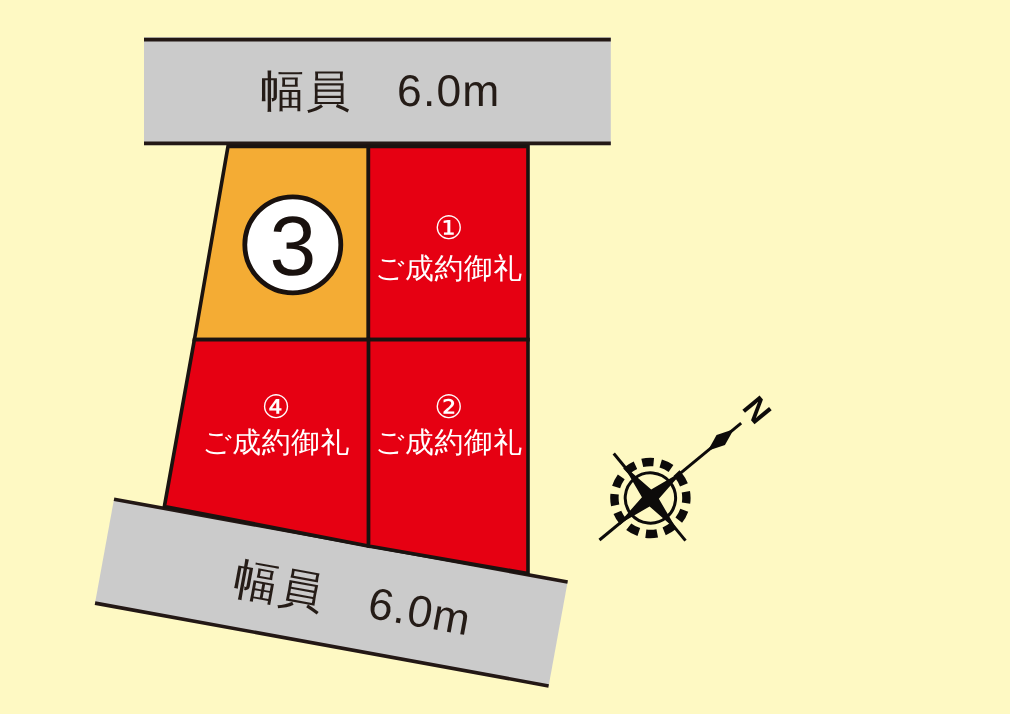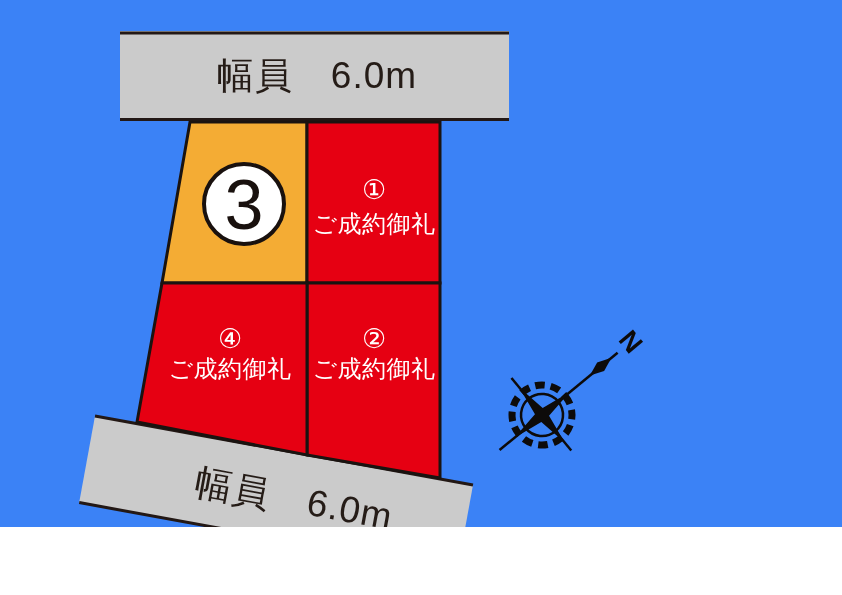--- a/index.html
+++ b/index.html
@@ -1,20 +1,20 @@
 <!DOCTYPE html>
 <html><head>
 <meta charset="utf-8">
 <style>
   html, body { margin: 0; padding: 0; background: #ffffff; }
   .canvas {
     position: relative;
     width: 842px;
-    height: 527px;
-    background: #3b82f6;
+    height: 595px;
+    background: #fef9c3;
     overflow: hidden;
     font-family: "Liberation Sans", "DejaVu Sans", sans-serif;
   }
   svg text {
     font-family: "Liberation Sans", "DejaVu Sans", sans-serif;
     -webkit-user-select: none;
     user-select: none;
   }
   .road-label {
     font-size: 37px;

